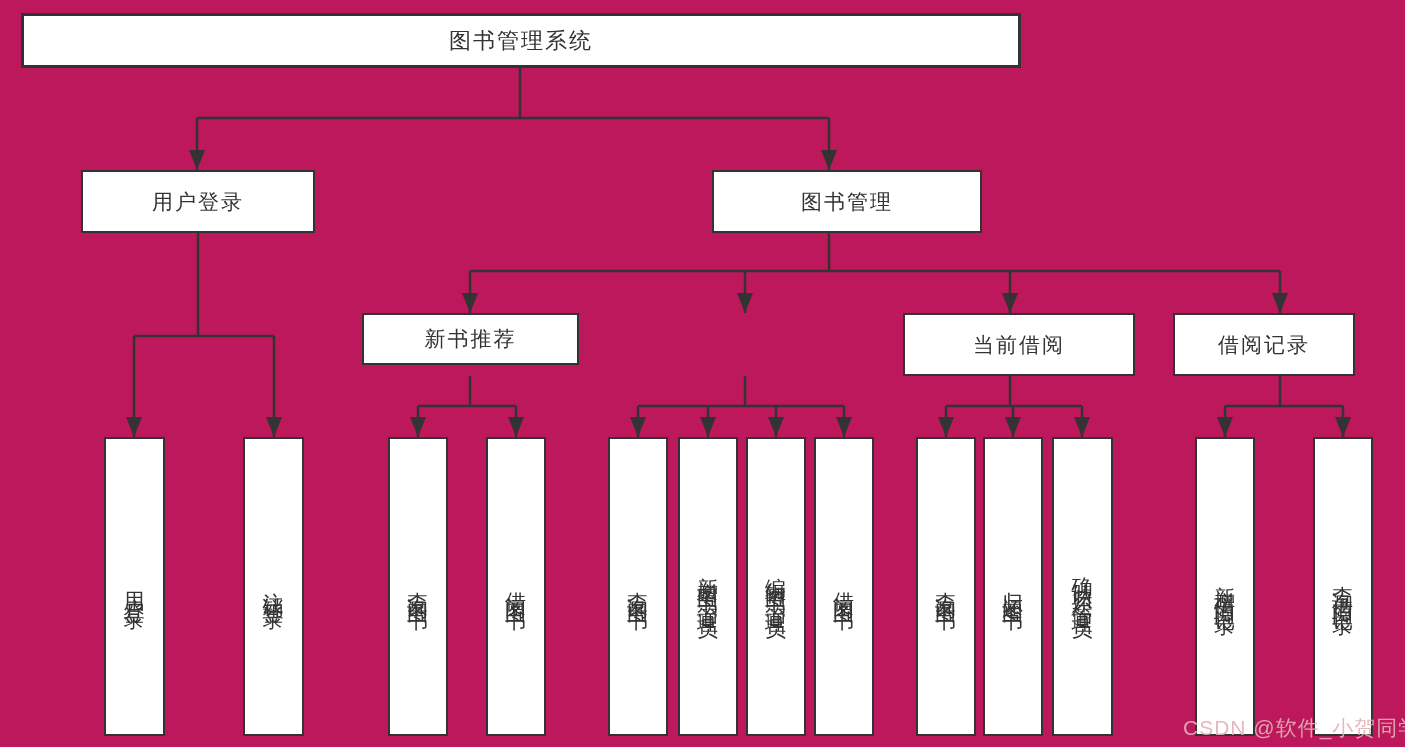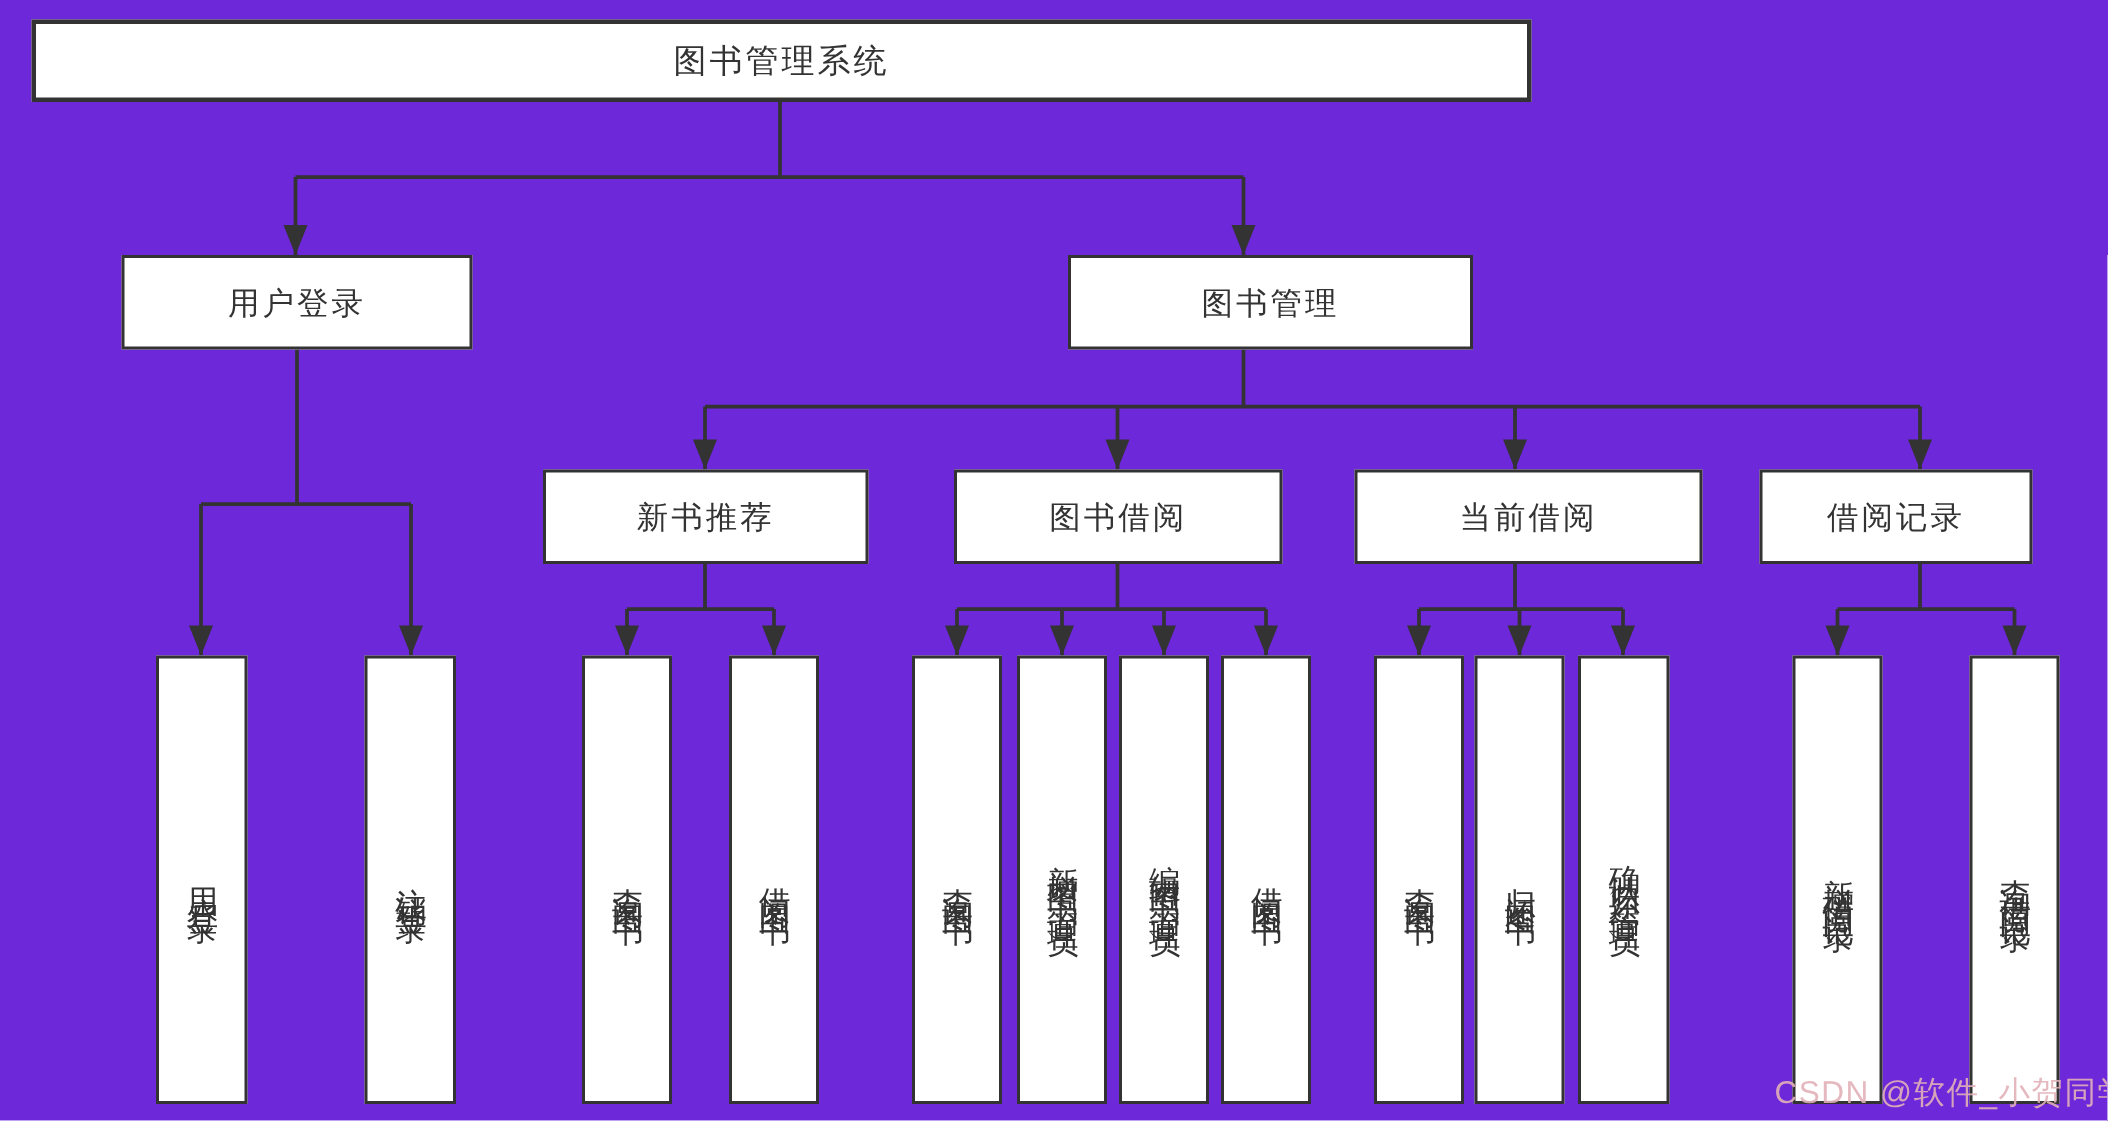--- a/index.html
+++ b/index.html
@@ -1,21 +1,21 @@
 <!DOCTYPE html>
 <html><head>
 <meta charset="utf-8">
 <style>
   * { box-sizing: border-box; }
   html, body { margin: 0; padding: 0; background: #fff; }
   .stage {
     position: relative;
     width: 1405px;
     height: 747px;
-    background: #6d28d9;
+    background: #be185d;
     font-family: "Liberation Sans", "DejaVu Sans", sans-serif;
     overflow: hidden;
   }
   svg.connectors {
     position: absolute;
     left: 0; top: 0;
     width: 1405px; height: 747px;
   }
   .box {
     position: absolute;
@@ -106,22 +106,21 @@
       <polygon points="1217,417 1233,417 1225,437"></polygon>
       <polygon points="1335,417 1351,417 1343,437"></polygon>
     </g>
   </svg>
 
   <div class="box hnode root" style="left:21px; top:13px; width:1000px; height:55px;">图书管理系统</div>
 
   <div class="box hnode" style="left:81px; top:170px; width:234px; height:63px;">用户登录</div>
   <div class="box hnode" style="left:712px; top:170px; width:270px; height:63px;">图书管理</div>
 
-  <div class="box hnode" style="left:362px; top:313px; width:217px; height:63px;">新书推荐</div>
-  <div class="box hnode" style="left:636px; top:313px; width:219px; height:63px;">图书借阅</div>
+  <div class="box hnode" style="left:362px; top:313px; width:217px; height:52px;">新书推荐</div>
   <div class="box hnode" style="left:903px; top:313px; width:232px; height:63px;">当前借阅</div>
   <div class="box hnode" style="left:1173px; top:313px; width:182px; height:63px;">借阅记录</div>
 
   <div class="box leaf" style="left:104px; top:437px; width:61px; height:299px;">
     <span>用户登录</span>
   </div>
   <div class="box leaf" style="left:243px; top:437px; width:61px; height:299px;">
     <span>注销登录</span>
   </div>
 

